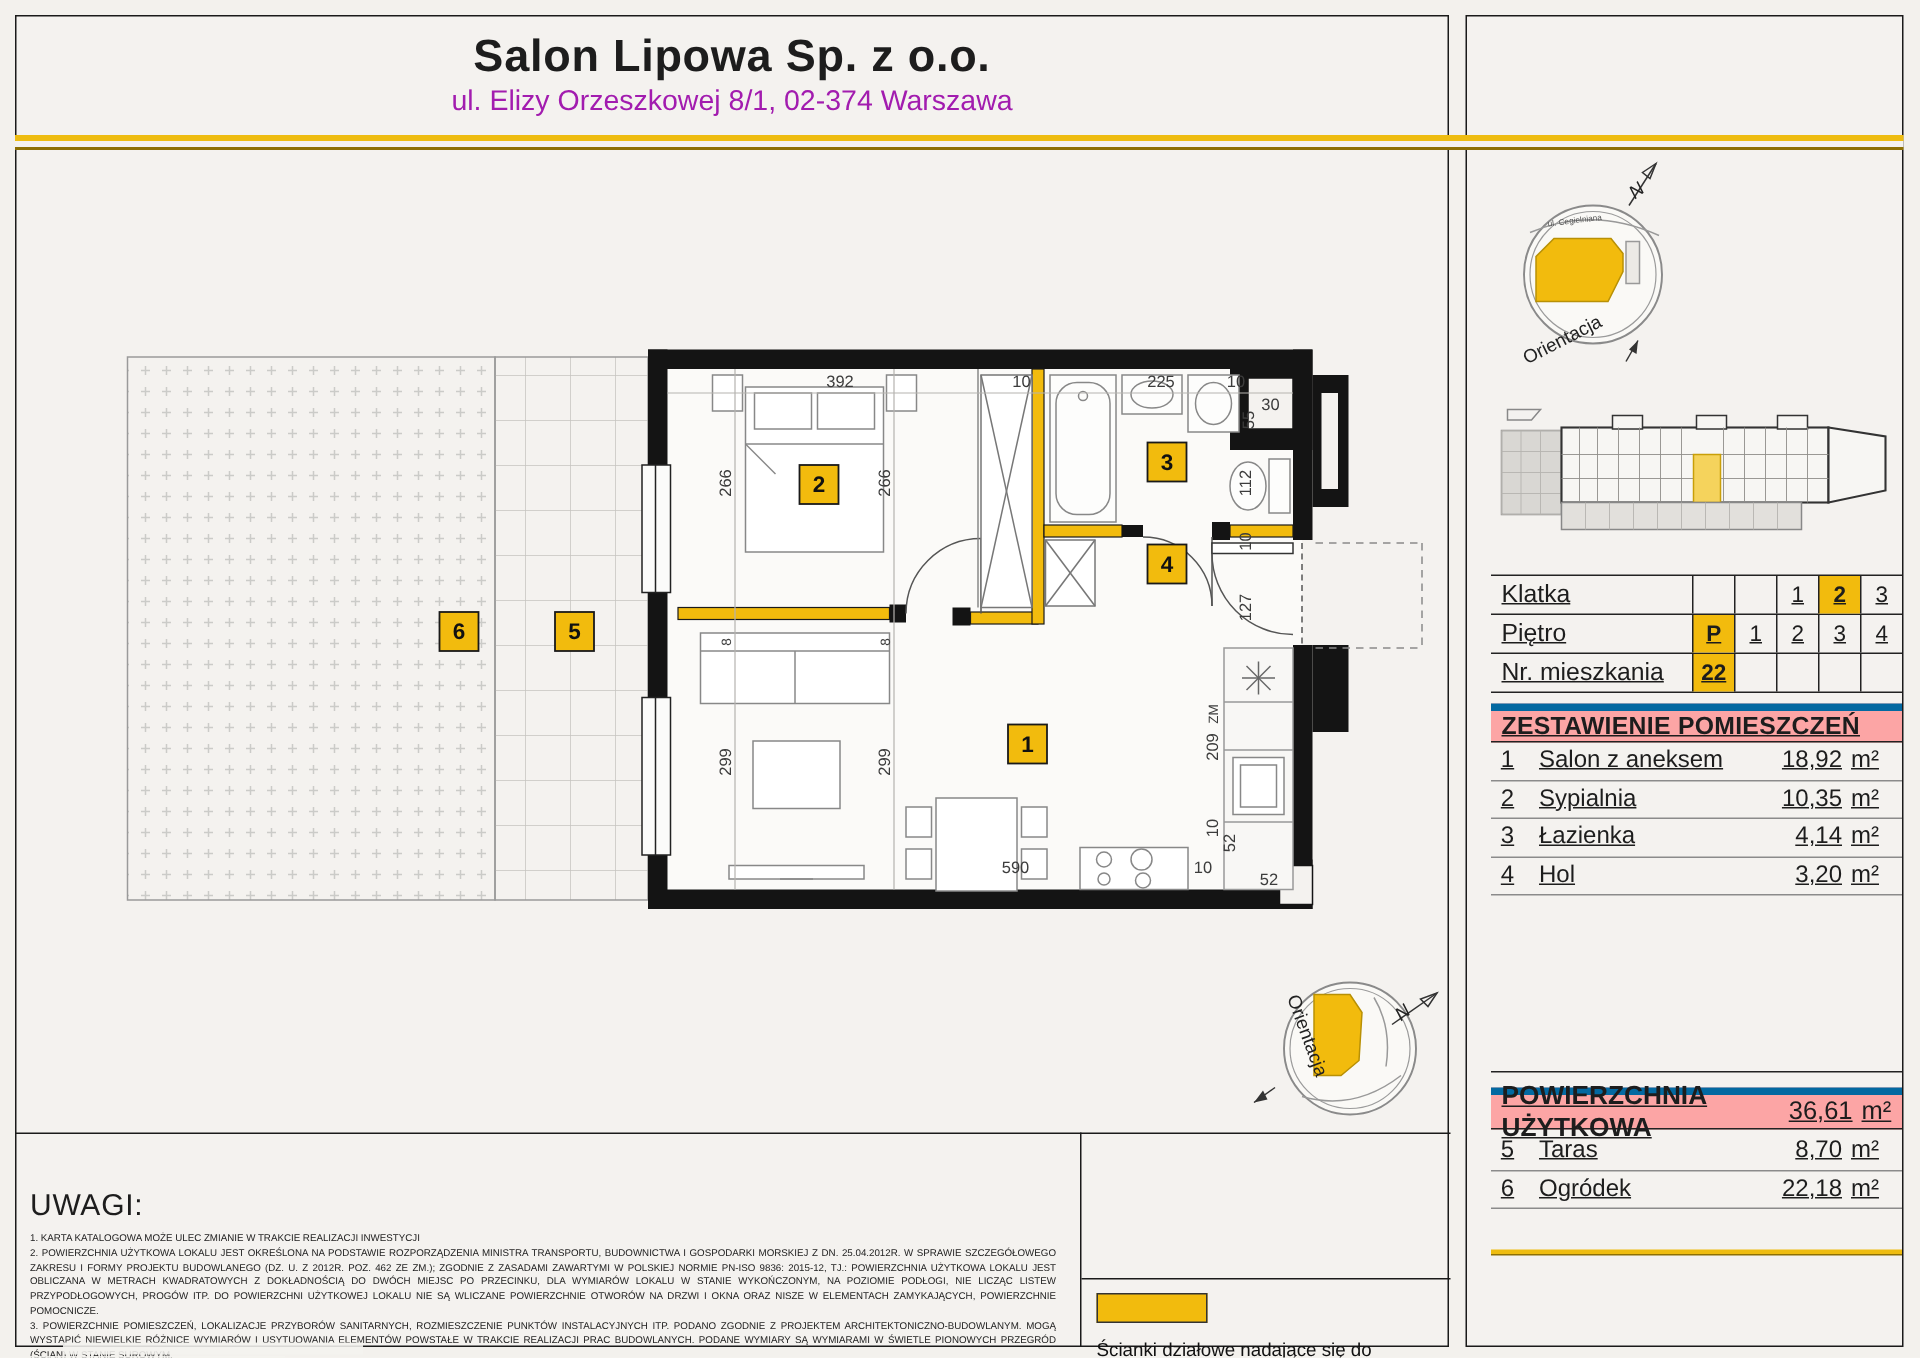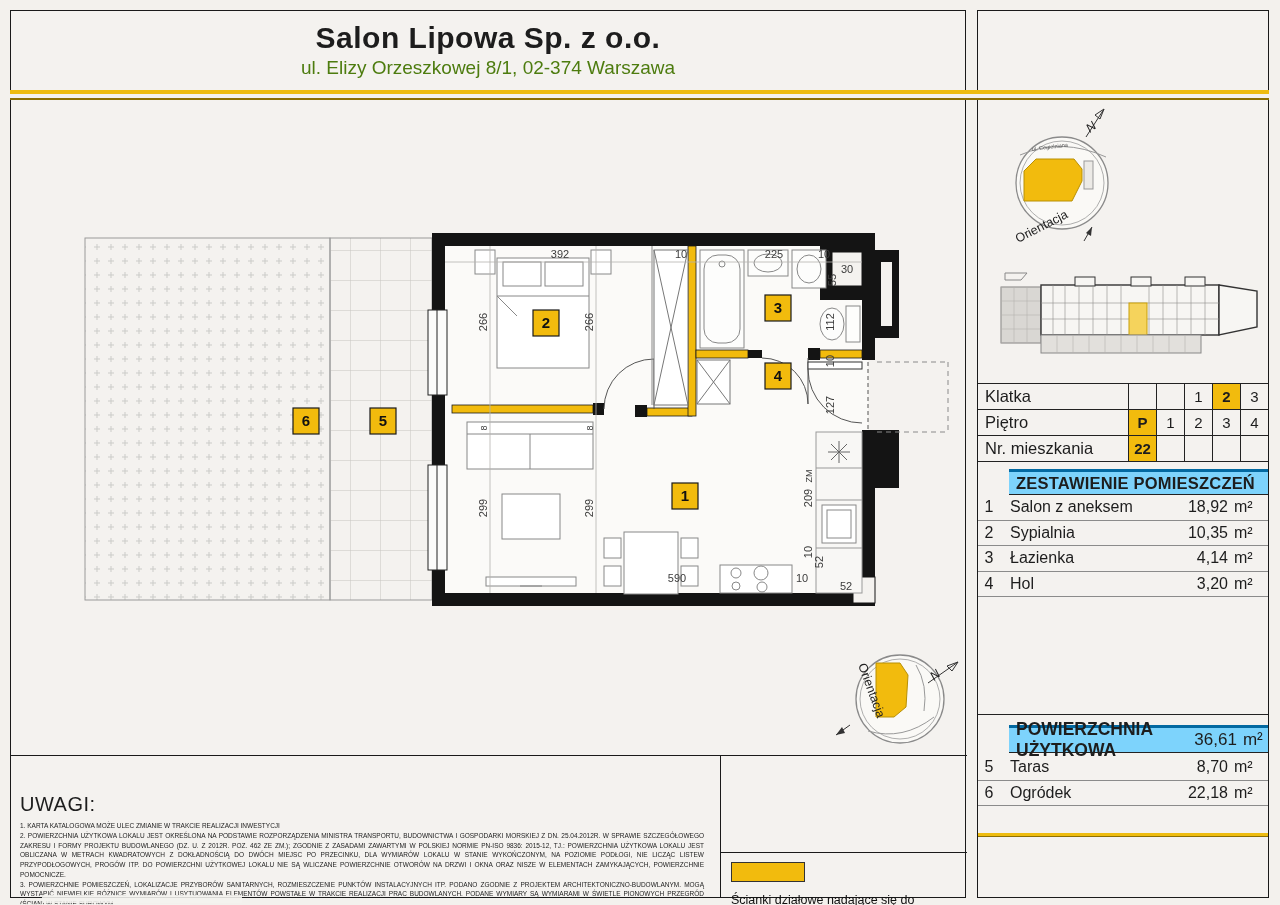--- a/index.html
+++ b/index.html
@@ -13,42 +13,42 @@
   .main-frame{position:absolute;left:10px;top:10px;width:956px;height:888px;
     border:1.5px solid #1a1a1a;background:#f4f2ef;box-sizing:border-box;}
   .sidebar{position:absolute;left:977px;top:10px;width:292px;height:888px;
     border:1.5px solid #1a1a1a;background:#f4f2ef;box-sizing:border-box;}
   .gold-rule{position:absolute;left:10px;width:1259px;top:90px;height:4px;
     border-top:4px solid #eebc10;border-bottom:2px solid #8d7004;background:#f4f2ef;z-index:30;}
   
   .header{position:absolute;left:0;top:0;width:100%;height:80px;text-align:center;
     border-bottom:1px solid #222;box-sizing:border-box;}
   .header .company{font-size:30px;font-weight:600;margin-top:10px;letter-spacing:.5px;}
-  .header .address{font-size:19px;margin-top:2px;color:#4d7c0f;}
+  .header .address{font-size:19px;margin-top:2px;color:#a21caf;}
   
   .notes-top-line{position:absolute;left:10px;top:755px;width:957px;border-top:1.5px solid #1a1a1a;z-index:5;}
   .notes{position:absolute;left:12px;top:789px;width:700px;height:138px;padding:4px 8px;box-sizing:border-box;}
   .notes h3{margin:0 0 5px 0;font-size:20px;font-weight:400;letter-spacing:.5px;}
   .notes .item{font-size:6.5px;line-height:1.5;text-align:justify;color:#222;}
   .notes{position:absolute;}
   .blot{position:absolute;background:rgba(244,242,239,.88);}
   .v-div{position:absolute;left:720px;top:755px;height:143px;border-left:1.5px solid #1a1a1a;z-index:5;}
   .legend{position:absolute;left:721px;top:820px;width:246px;height:78px;
     border-top:1.5px solid #1a1a1a;box-sizing:border-box;padding:9px 10px;margin-top:32px;}
   .legend .swatch{width:72px;height:18px;background:#f2bb0d;border:1px solid #333;}
   .legend .cap{font-size:12.5px;margin-top:11px;color:#111;}
   
-  .sb-abs{position:absolute;left:0;right:0;box-sizing:border-box;}
+  .sb-abs{position:absolute;left:16px;right:0;box-sizing:border-box;text-decoration:underline;}
   .loc-table{top:372px;border-top:1px solid #222;}
   .loc-row{display:flex;height:25px;border-bottom:1px solid #222;align-items:stretch;font-size:16.5px;}
   .loc-row .lab{flex:1;padding-left:7px;display:flex;align-items:center;}
   .loc-row .cell{width:27px;border-left:1px solid #222;display:flex;align-items:center;justify-content:center;font-size:15px;}
   .cell.hl{background:#f2bb0d;font-weight:700;}
-  .band{background:#7dd3fc;border-top:3px solid #0369a1;border-bottom:1px solid #222;
-    display:flex;align-items:center;font-weight:700;margin-left:31px;}
+  .band{background:#fca5a5;border-top:5px solid #0369a1;border-bottom:1px solid #222;
+    display:flex;align-items:center;font-weight:700;}
   .zest{top:458px;height:26px;font-size:16.5px;padding-left:7px;letter-spacing:.2px;}
   .room-row{display:flex;height:24.5px;align-items:center;border-bottom:1px solid #8b8b8b;font-size:16px;}
   .room-row .no{width:22px;text-align:center;}
   .room-row .nm{flex:1;padding-left:10px;}
   .room-row .ar{width:58px;text-align:right;}
   .room-row .un{width:34px;text-align:left;padding-left:6px;}
   .rooms-list{top:484px;}
   .thinline{top:703px;border-top:1px solid #222;height:0;}
   .pow{top:714px;height:28px;font-size:17.5px;padding-left:7px;justify-content:center;}
   .pow .ar{margin-left:auto;font-weight:400;font-size:17px;}

